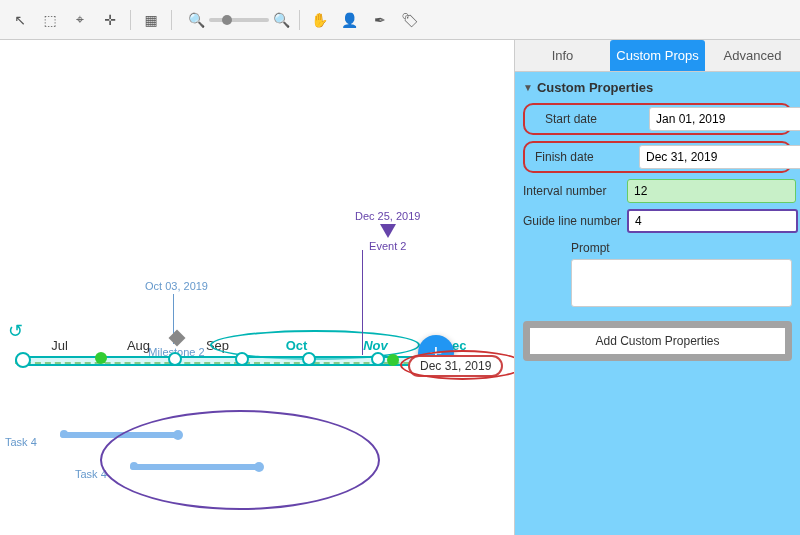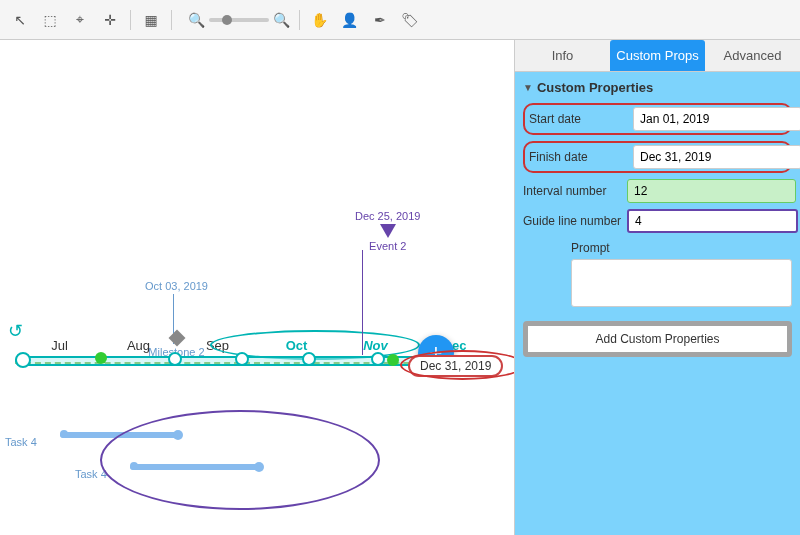--- a/index.html
+++ b/index.html
@@ -191,21 +191,21 @@
       resize: none;
       outline: none;
     }
 
     .add-custom-btn {
       display: block;
       width: 100%;
       margin-top: 10px;
       padding: 6px;
       background: white;
-      border: 5px solid #a3a3a3;
+      border: 7px solid #a3a3a3;
       border-radius: 4px;
       font-size: 12px;
       color: #333;
       cursor: pointer;
       text-align: center;
     }
 
     
     .spin-icon {
       position: absolute;
@@ -323,29 +323,29 @@
       <button class="panel-tab">Advanced</button>
     </div>
 
     <div class="panel-body">
 
       <div class="section-header">
         <span class="section-arrow">▼</span>
         <span>Custom Properties</span>
       </div>
 
-      <div style="border:2px solid #cc3333;border-radius:10px;padding:2px 4px;margin-bottom:6px;">
+      <div style="border:2px solid #cc3333;border-radius:10px;padding:2px 20px;margin-bottom:6px;">
         <div class="prop-row" style="margin-bottom:0;">
           <span class="prop-label">Start date</span>
           <input class="prop-input" type="text" value="Jan 01, 2019" style="">
 
         </div>
       </div>
 
-      <div style="border:2px solid #cc3333;border-radius:10px;padding:2px 4px;margin-bottom:6px;">
+      <div style="border:2px solid #cc3333;border-radius:10px;padding:2px 10px;margin-bottom:6px;">
         <div class="prop-row" style="margin-bottom:0;">
           <span class="prop-label">Finish date</span>
           <input class="prop-input" type="text" value="Dec 31, 2019" style="">
 
         </div>
       </div>
 
       <div class="prop-row">
         <span class="prop-label">Interval number</span>
         <input class="prop-input highlight-green" type="text" value="12" style="">

